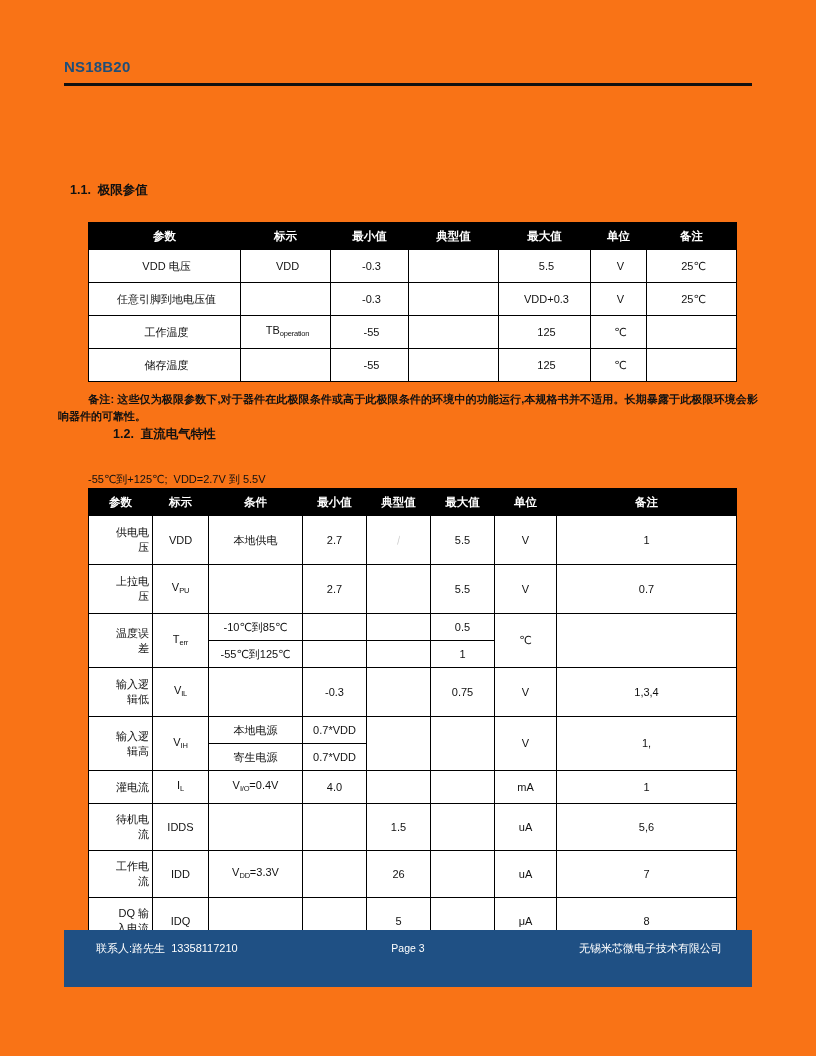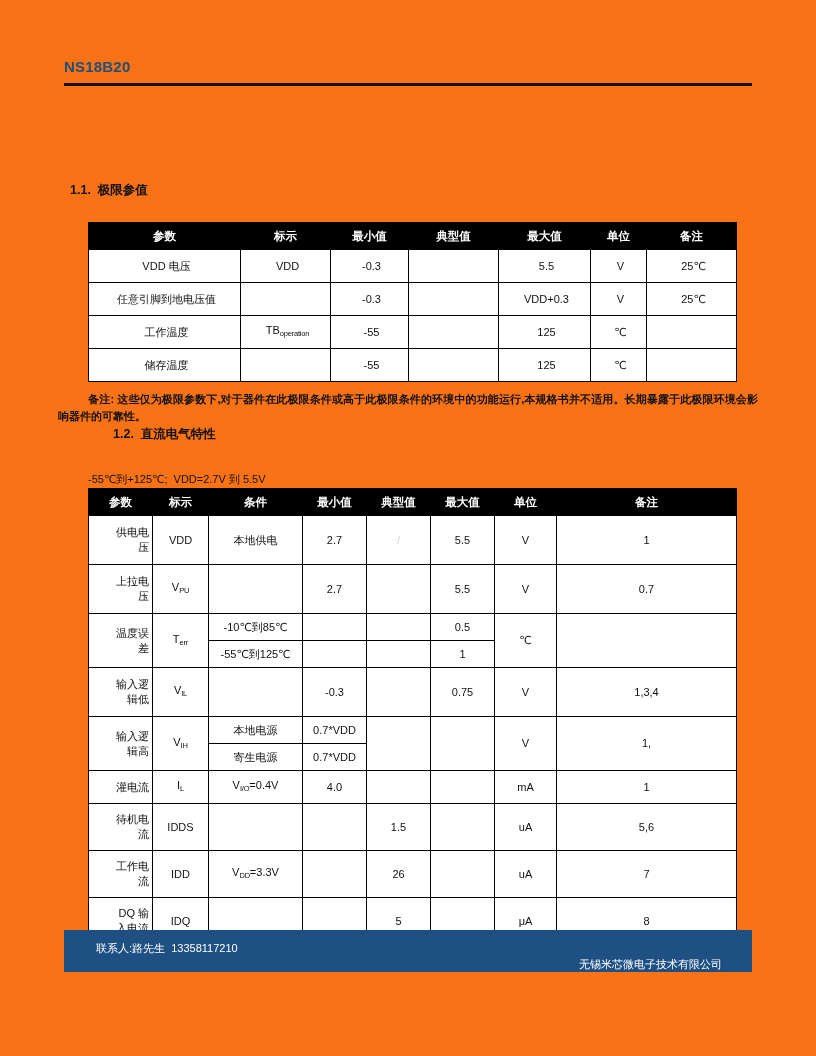--- a/index.html
+++ b/index.html
@@ -156,21 +156,21 @@
     text-align: justify;
   }
   .note .indent { display: inline-block; width: 30px; }
 
   
   .doc-footer {
     position: absolute;
     left: 64px;
     top: 930px;
     width: 688px;
-    height: 42px;
+    height: 57px;
     background: #1F5084;
     color: #ffffff;
   }
   .doc-footer .inner {
     position: relative;
     width: 100%;
     height: 100%;
   }
   .doc-footer .f-left {
     position: absolute;
@@ -183,21 +183,21 @@
     position: absolute;
     left: 0;
     right: 0;
     top: 12px;
     text-align: center;
     font-size: 10.5px;
   }
   .doc-footer .f-right {
     position: absolute;
     right: 30px;
-    top: 27px;
+    top: 11px;
     font-size: 11px;
     white-space: pre;
   }
 </style>
 </head>
 <body>
 
 <div class="page">
 
   <div class="doc-header">
@@ -406,17 +406,18 @@
         <td></td>
         <td>μA</td>
         <td>8</td>
       </tr>
     </tbody>
   </table>
 
   <div class="doc-footer">
     <div class="inner">
       <div class="f-left">联系人:路先生  13358117210</div>
+      <div class="f-center">Page 3</div>
       <div class="f-right">无锡米芯微电子技术有限公司</div>
     </div>
   </div>
 
 </div>
 
 </body></html>

